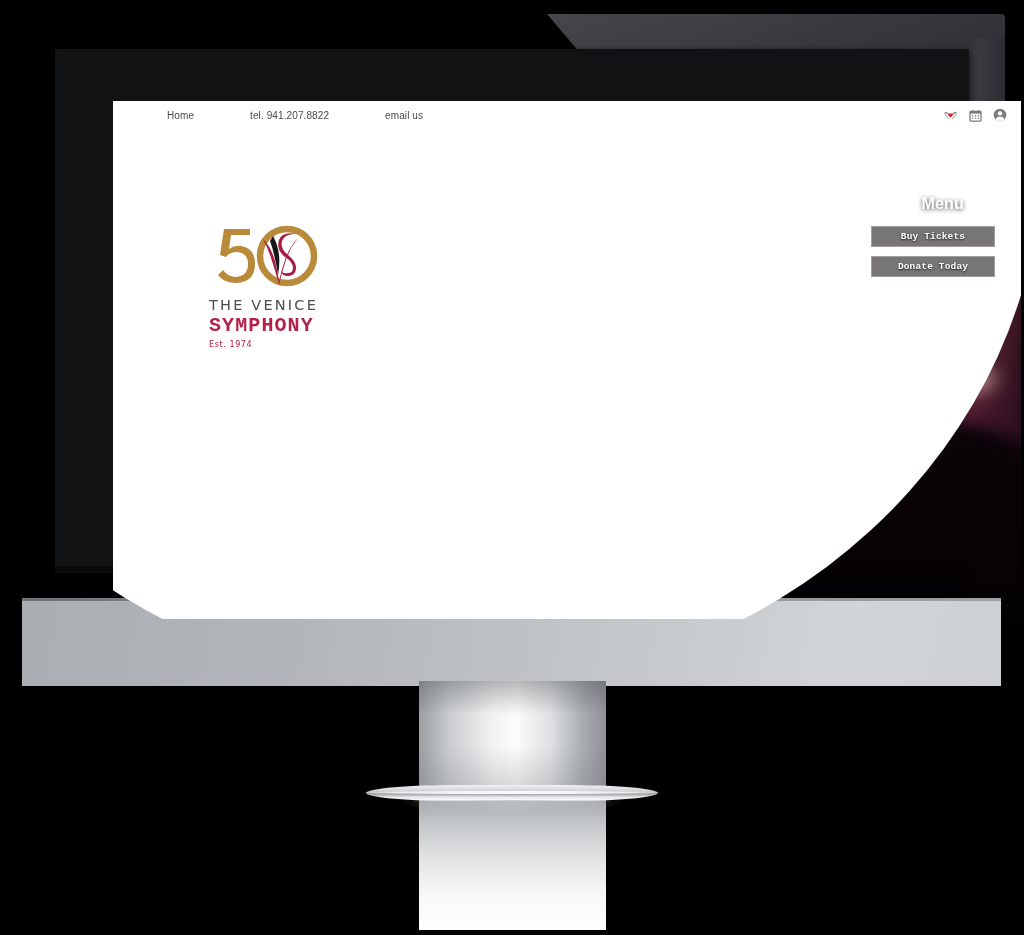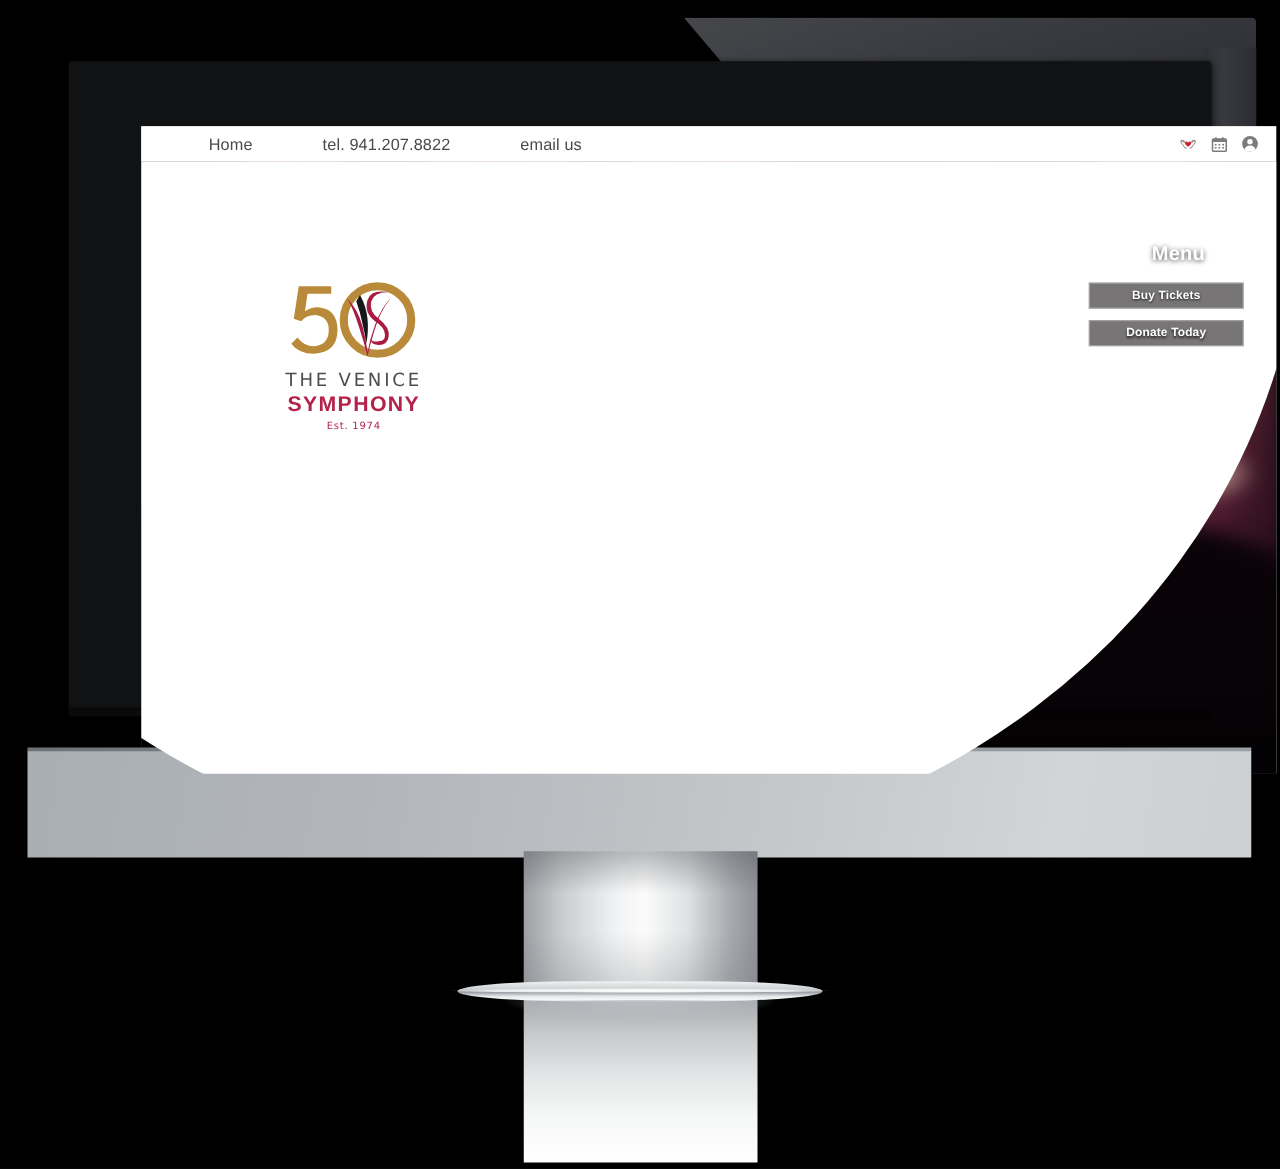--- a/index.html
+++ b/index.html
@@ -29,21 +29,21 @@
     position:absolute;left:58px;top:52px;width:908px;height:518px;
     overflow:hidden;background:#fff;
   }
 
   
   #utilbar{
     position:absolute;left:0;top:0;width:908px;height:28px;
     background:#fff;display:flex;align-items:center;z-index:40;
   }
   .util-links{display:flex;align-items:center;gap:16px;margin-left:14px;}
-  .util-link{font-size:13px;color:#4a4a4a;letter-spacing:.1px;white-space:nowrap;cursor:pointer;padding-left:40px;}
+  .util-link{font-size:10px;color:#4a4a4a;letter-spacing:.1px;white-space:nowrap;cursor:pointer;padding-left:40px;}
   .util-icons{margin-left:auto;margin-right:14px;display:flex;align-items:center;gap:11px;}
   .util-icons svg{display:block;cursor:pointer;}
 
   
   #hero{position:absolute;left:0;top:28px;width:908px;height:490px;overflow:hidden;background:#0a0506;}
 
   
   #photo{position:absolute;inset:0;}
   .ph{position:absolute;inset:0;}
   #ph-curtain{
@@ -114,38 +114,39 @@
   #menu-row{display:flex;align-items:center;gap:9px;cursor:pointer;}
   #menu-label{color:#fff;font-size:16px;font-weight:bold;letter-spacing:.2px;
     text-shadow:0 1px 4px rgba(0,0,0,.7);padding-left:48px;}
   #burger{display:flex;flex-direction:column;gap:4px;}
   #burger span{display:block;width:22px;height:2.4px;background:#fff;border-radius:1px;}
   .cta{
     margin-top:13px;width:122px;height:19px;display:flex;align-items:center;justify-content:center;
     background:rgba(10,4,8,.55);border:1px solid rgba(255,255,255,.30);
     color:#fff;font-size:9.5px;font-weight:bold;letter-spacing:.15px;cursor:pointer;
     text-shadow:0 1px 2px rgba(0,0,0,.8);
+    font-family:Liberation Mono, monospace;
   }
   .cta + .cta{margin-top:9px;}
 
   
   #tagline{
     position:absolute;left:0;right:0;bottom:10px;text-align:center;z-index:30;
     color:#f2f2f2;font-size:36px;font-weight:300;letter-spacing:.2px;
     font-family:"DejaVu Sans","Liberation Sans",sans-serif;
     text-shadow:0 2px 10px rgba(0,0,0,.75);
   }
 
   
-  #logo{position:absolute;left:111px;top:118px;width:118px;z-index:20;text-align:center;}
+  #logo{position:absolute;left:96px;top:118px;width:118px;z-index:20;text-align:left;}
   #logo svg{display:block;}
   .logo-txt1{font-size:14.5px;letter-spacing:2.2px;color:#4d4d4f;font-weight:400;line-height:1.15;
     font-family:"DejaVu Sans","Liberation Sans",sans-serif;}
-  .logo-txt2{font-size:17px;letter-spacing:1.1px;color:#b4214a;font-weight:bold;line-height:1.15;
-    font-family:Liberation Sans, sans-serif;}
+  .logo-txt2{font-size:20px;letter-spacing:1.1px;color:#b4214a;font-weight:bold;line-height:1.15;
+    font-family:Liberation Mono, monospace;}
   .logo-txt3{font-size:8px;letter-spacing:.6px;color:#b4214a;font-weight:normal;margin-top:3px;
     font-family:"DejaVu Sans","Liberation Sans",sans-serif;}
 
   
   #chin{
     position:absolute;left:22px;top:601px;width:979px;height:85px;
     background:linear-gradient(100deg,#a9aeb2 0%,#b2b6ba 28%,#c4c8cb 62%,#d2d5d8 84%,#cdd0d3 100%);
   }
   #chin-top{
     position:absolute;left:22px;top:598px;width:979px;height:4px;

